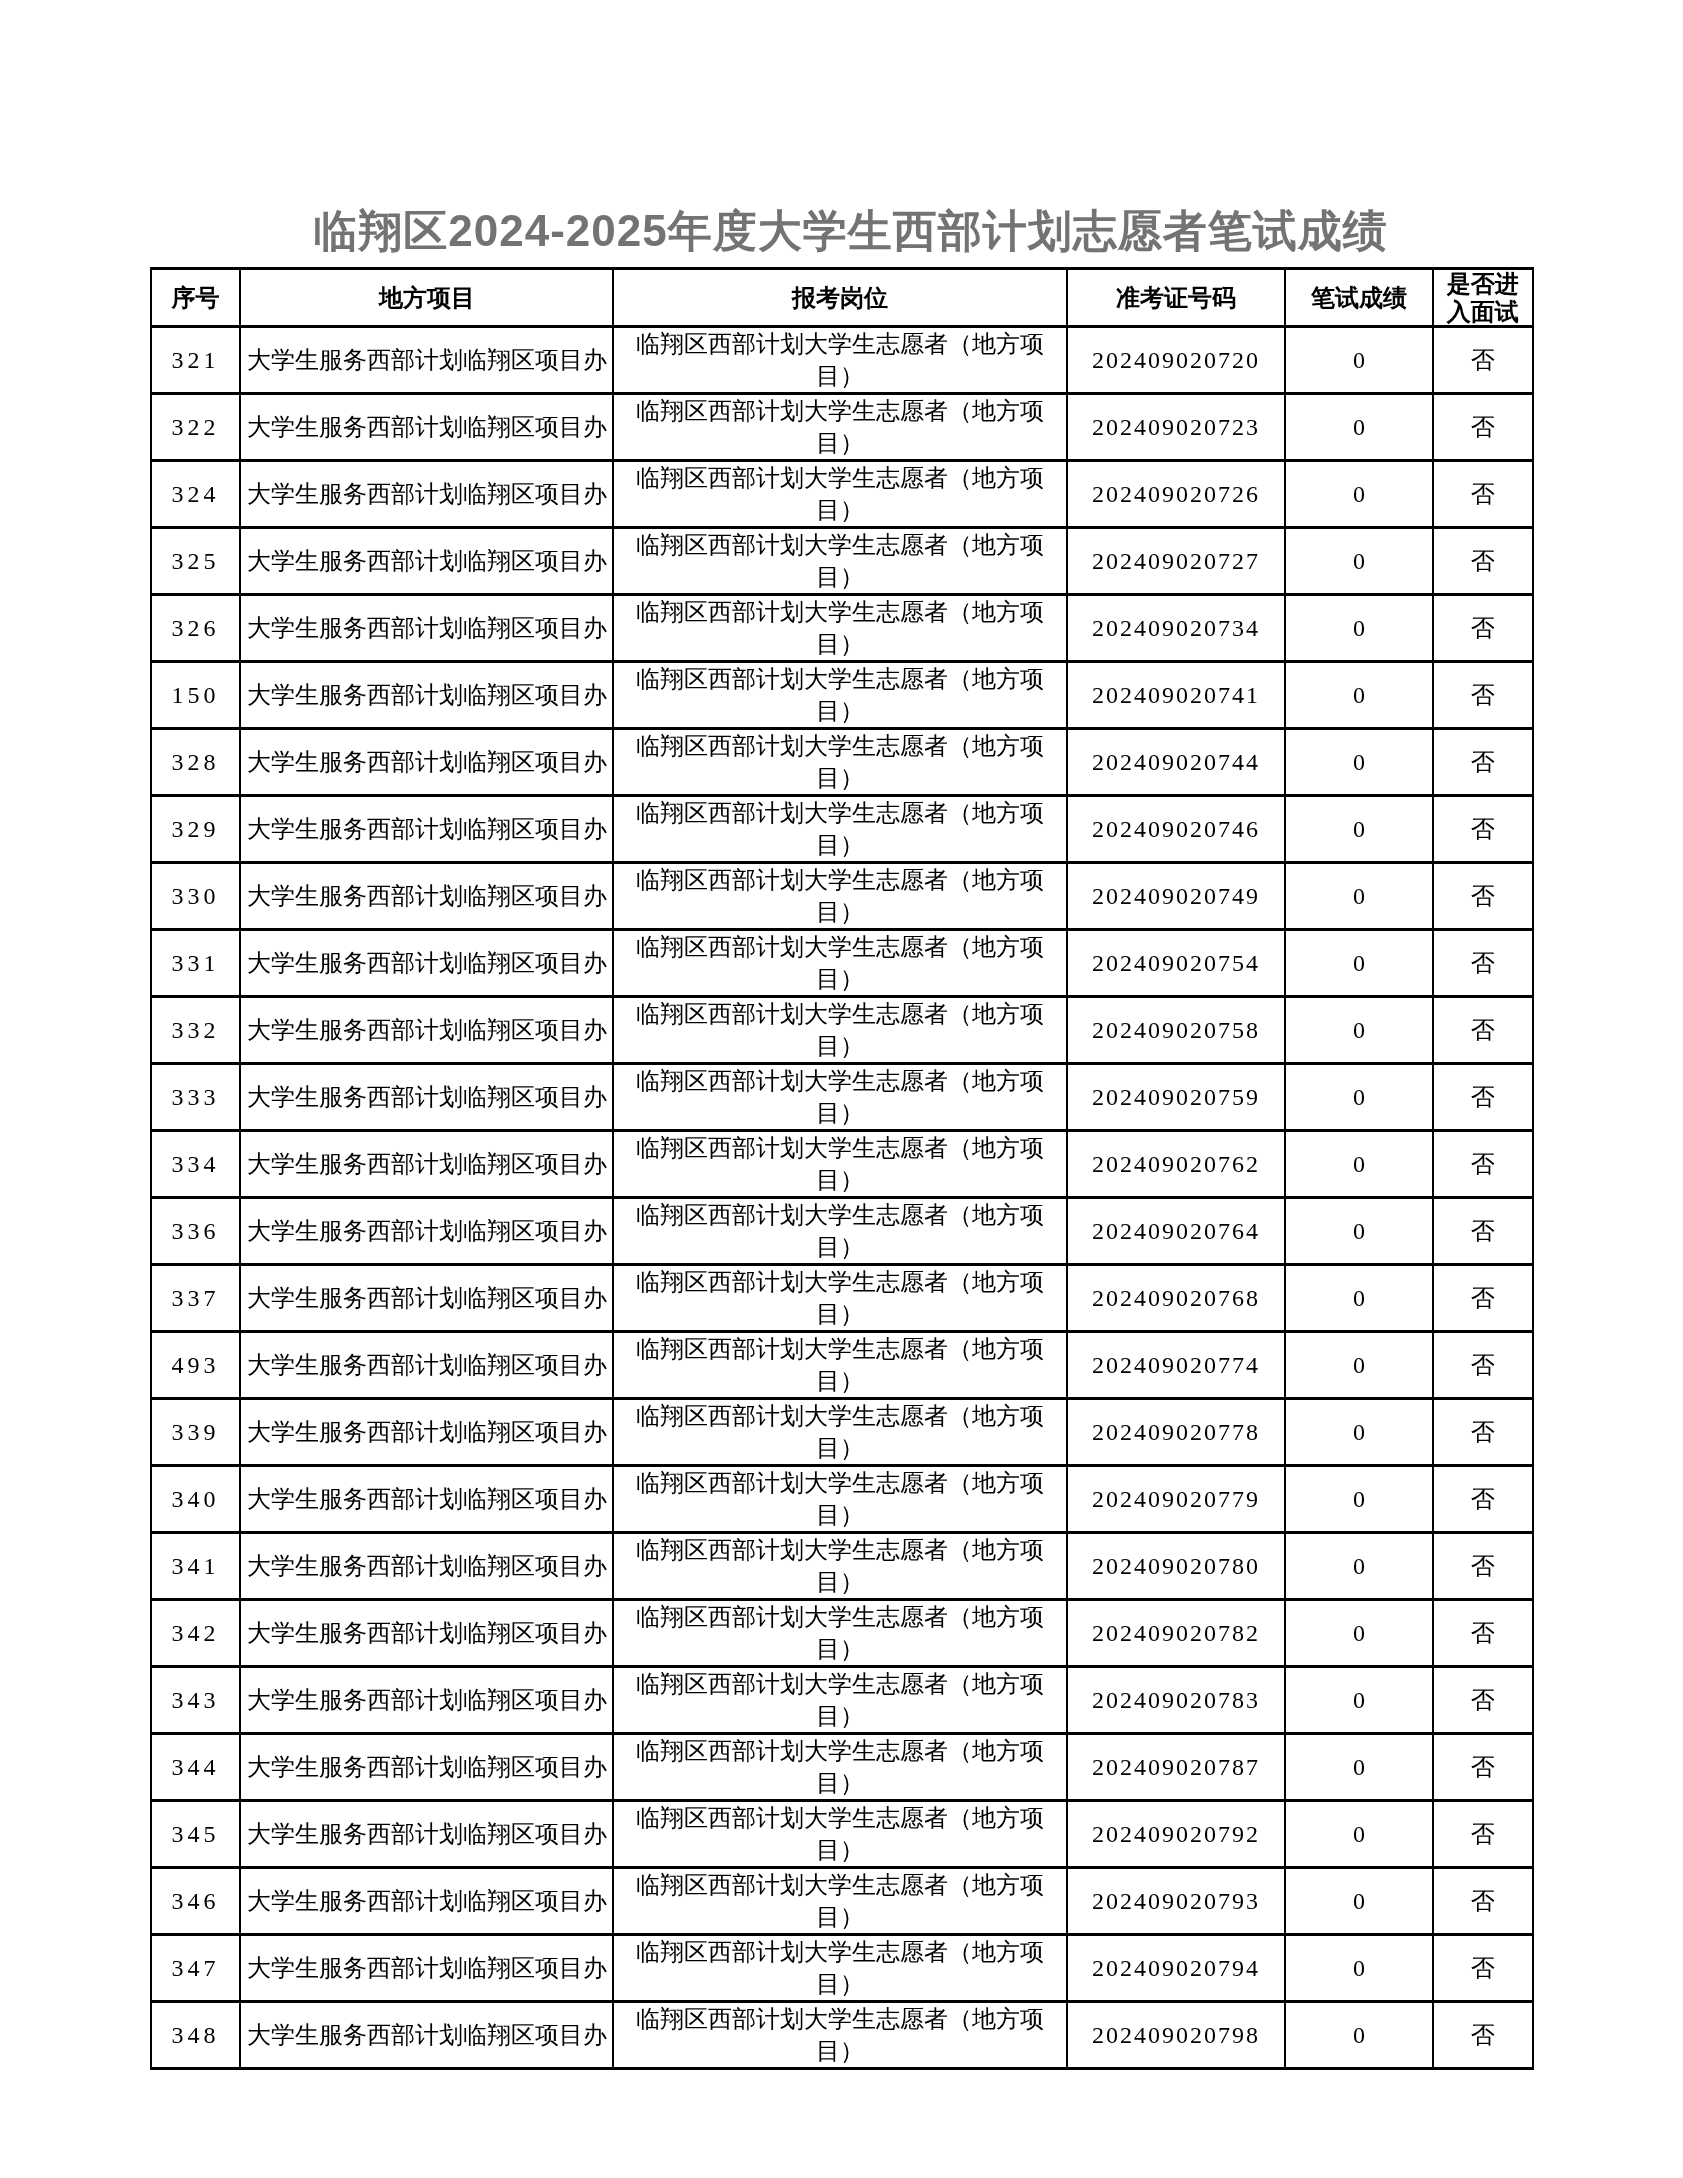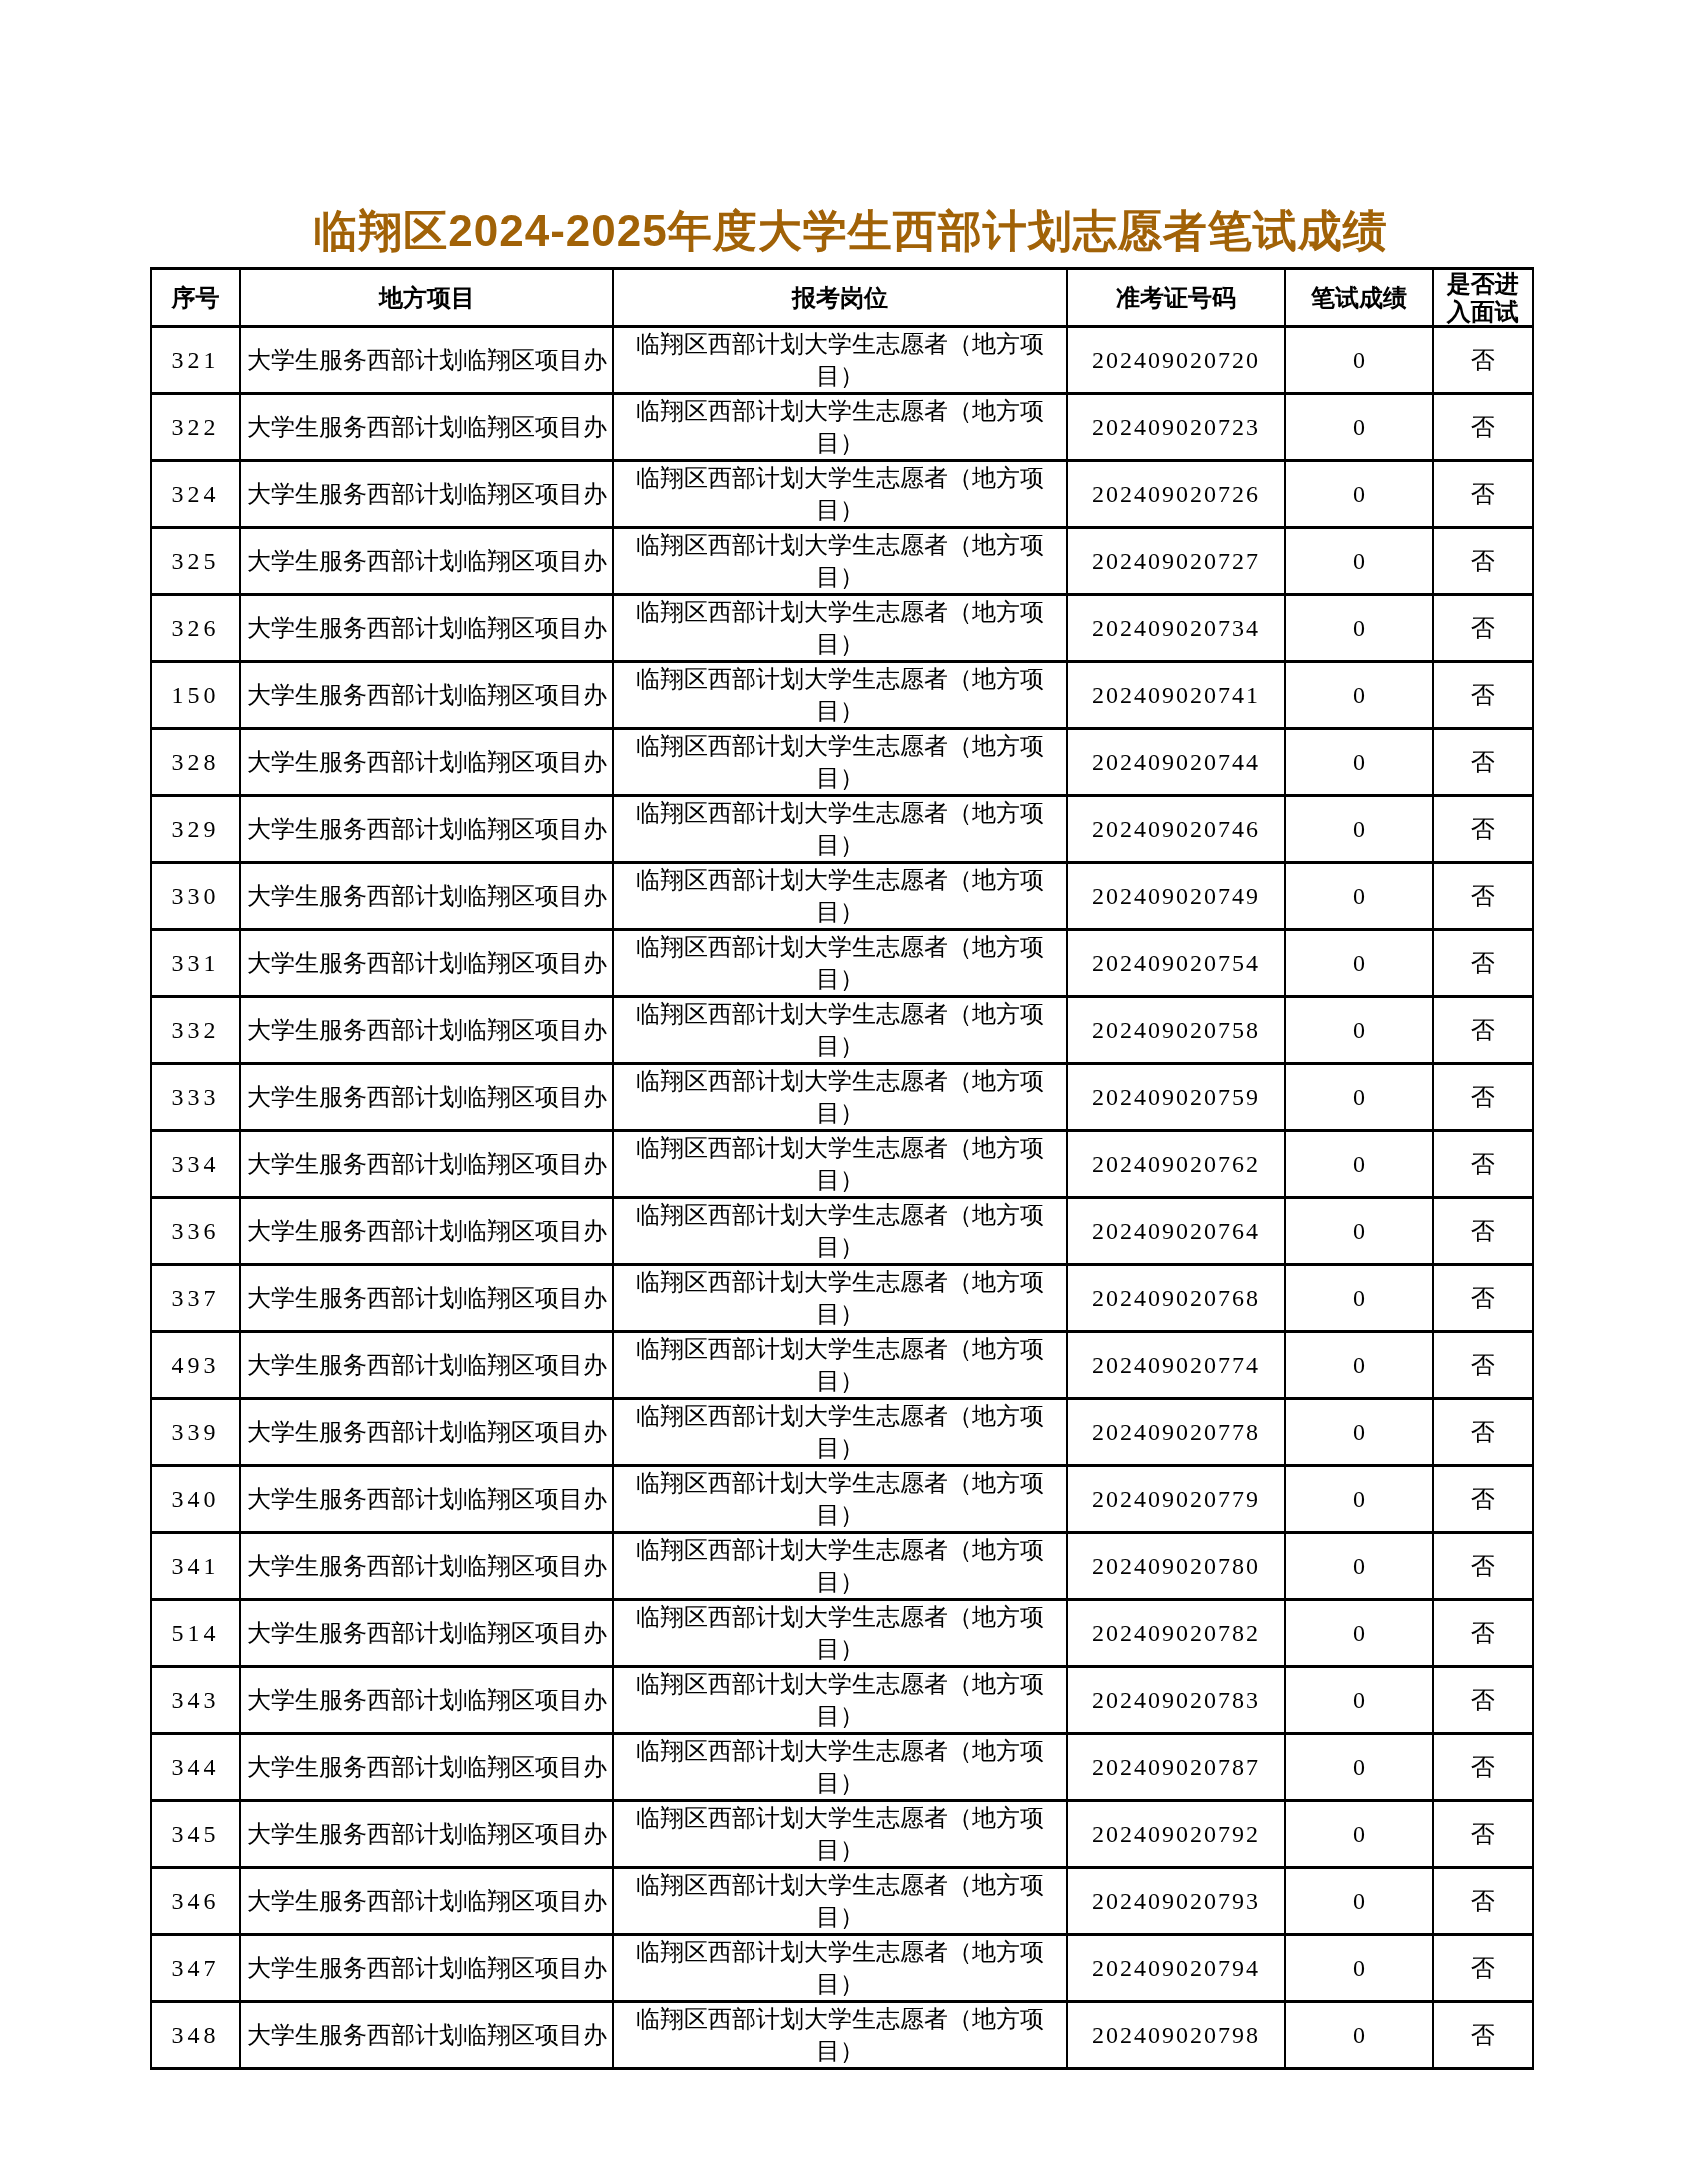--- a/index.html
+++ b/index.html
@@ -14,21 +14,21 @@
     background: #ffffff;
     overflow: hidden;
   }
   .doc-title {
     margin-top: 208px;
     text-align: center;
     font-family: "Liberation Sans", "DejaVu Sans", sans-serif;
     font-weight: bold;
     font-size: 44px;
     line-height: 1.05;
-    color: #a16207;
+    color: #737373;
     letter-spacing: 1px;
     margin-left: 18px;
   }
   table.score-table {
     width: 1384px;
     margin: 13px auto 0 auto;
     border-collapse: collapse;
     table-layout: fixed;
   }
   table.score-table th,
@@ -247,21 +247,21 @@
         </tr>
         <tr>
           <td class="col-no">341</td>
           <td class="col-unit">大学生服务西部计划临翔区项目办</td>
           <td class="col-pos">临翔区西部计划大学生志愿者（地方项目）</td>
           <td class="col-ticket">202409020780</td>
           <td class="col-score">0</td>
           <td class="col-interview">否</td>
         </tr>
         <tr>
-          <td class="col-no">514</td>
+          <td class="col-no">342</td>
           <td class="col-unit">大学生服务西部计划临翔区项目办</td>
           <td class="col-pos">临翔区西部计划大学生志愿者（地方项目）</td>
           <td class="col-ticket">202409020782</td>
           <td class="col-score">0</td>
           <td class="col-interview">否</td>
         </tr>
         <tr>
           <td class="col-no">343</td>
           <td class="col-unit">大学生服务西部计划临翔区项目办</td>
           <td class="col-pos">临翔区西部计划大学生志愿者（地方项目）</td>

